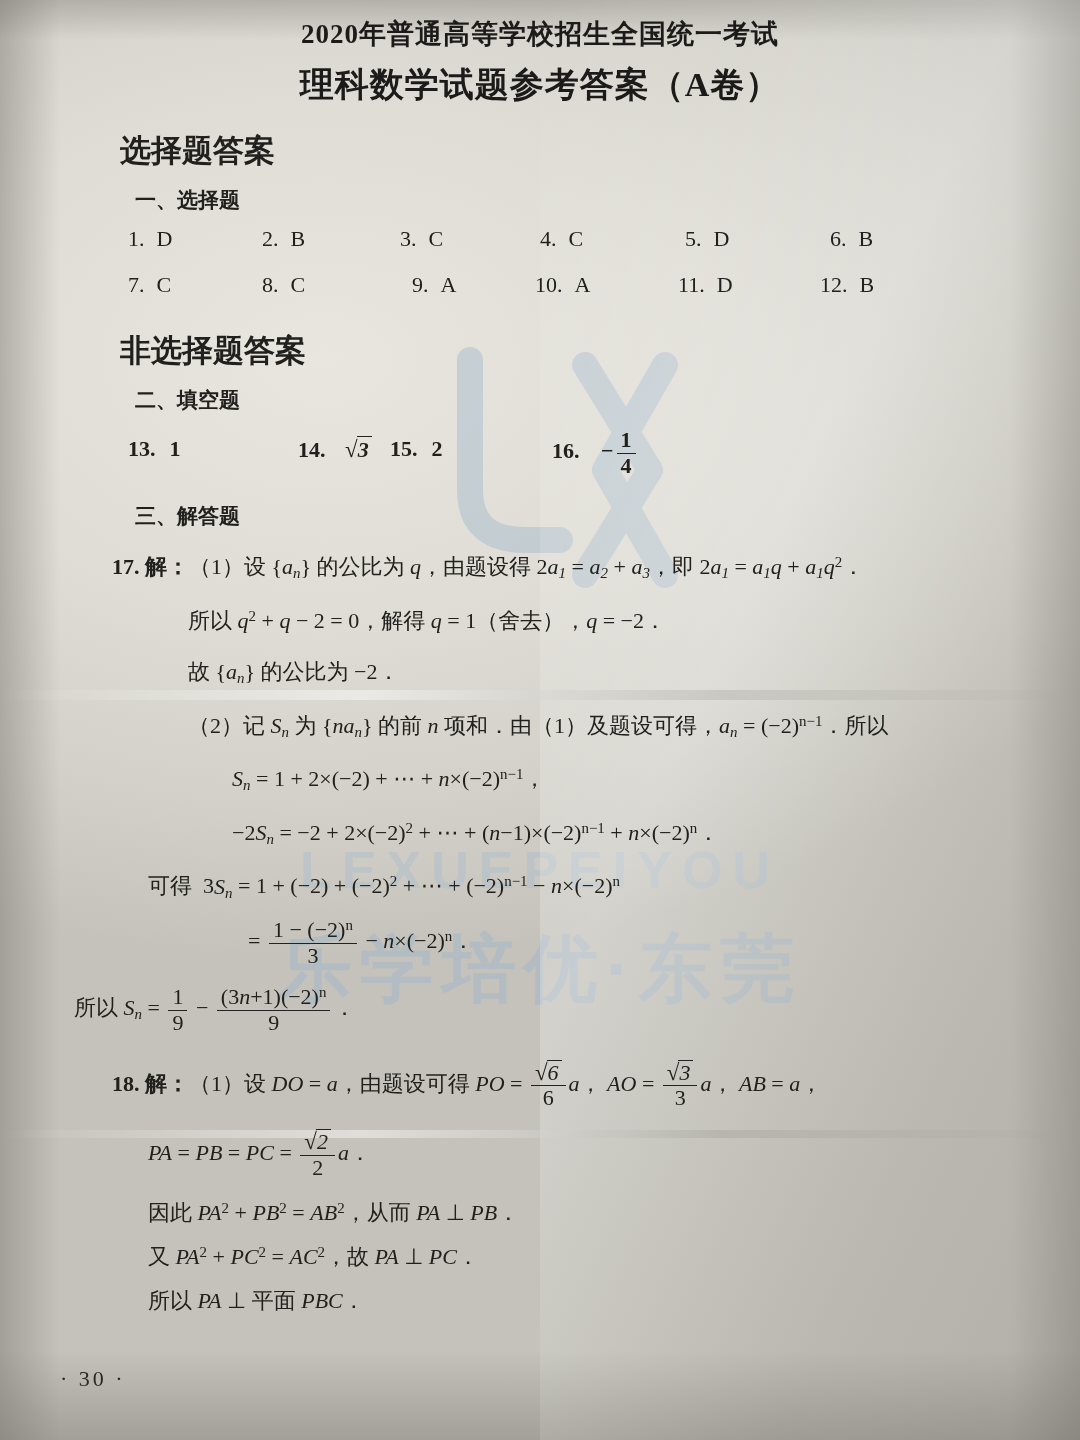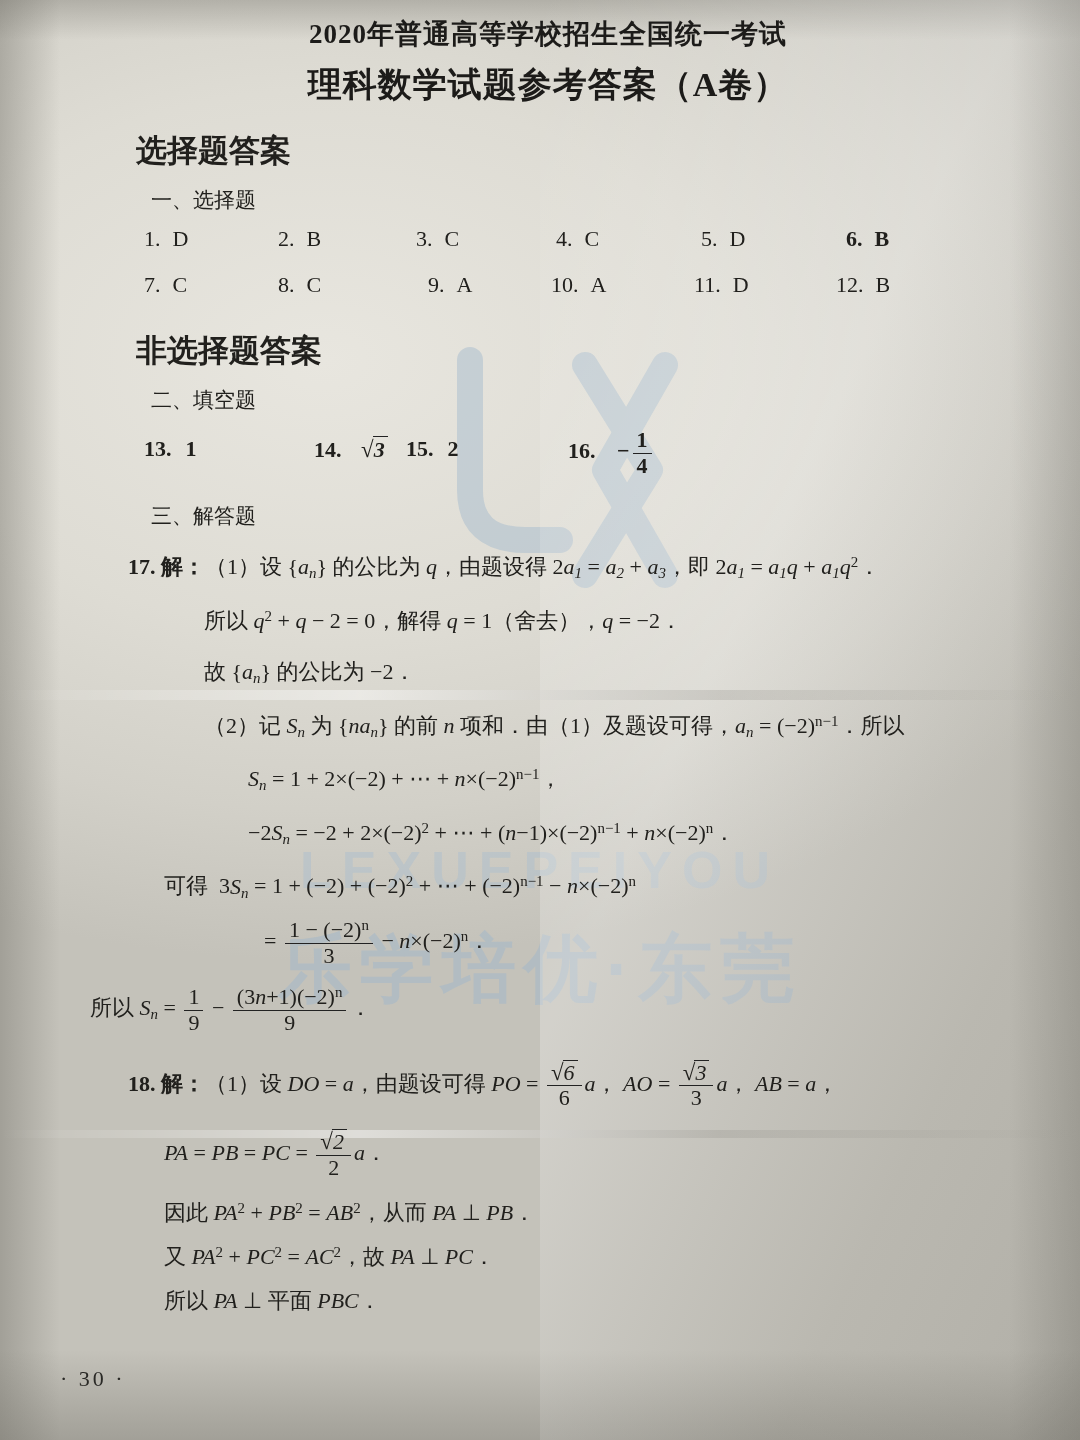--- a/index.html
+++ b/index.html
@@ -93,21 +93,20 @@
     width: 300px;
     height: 260px;
     opacity: 0.85;
   }
 
   
   #content {
     position: relative;
     z-index: 5;
     color: #21201d;
-    padding-left: 16px;
   }
   .title1, .title2 {
     text-align: center;
     font-weight: bold;
     color: #1c1b19;
   }
   .title1 {
     margin-top: 16px;
     font-size: 27px;
     letter-spacing: 1px;
@@ -118,21 +117,21 @@
     letter-spacing: 1px;
   }
   .sec-head {
     margin: 22px 0 0 120px;
     font-size: 31px;
     font-weight: bold;
   }
   .sub-head {
     margin: 14px 0 0 135px;
     font-size: 21px;
-    font-weight: normal;
+    font-weight: bold;
   }
   .ans-row {
     position: relative;
     margin: 12px 0 0 0;
     height: 34px;
   }
   .ans-item {
     position: absolute;
     font-size: 22px;
     font-family: "Liberation Serif", serif;
@@ -225,21 +224,21 @@
 
     <div class="sec-head">选择题答案</div>
     <div class="sub-head">一、选择题</div>
 
     <div class="ans-row">
       <span class="ans-item" style="left:128px;"><span class="num">1.</span><span class="val">D</span></span>
       <span class="ans-item" style="left:262px;"><span class="num">2.</span><span class="val">B</span></span>
       <span class="ans-item" style="left:400px;"><span class="num">3.</span><span class="val">C</span></span>
       <span class="ans-item" style="left:540px;"><span class="num">4.</span><span class="val">C</span></span>
       <span class="ans-item" style="left:685px;"><span class="num">5.</span><span class="val">D</span></span>
-      <span class="ans-item" style="left:830px;font-weight:bold;"><span class="num">6.</span><span class="val">B</span></span>
+      <span class="ans-item" style="left:830px;"><span class="num">6.</span><span class="val">B</span></span>
     </div>
 
     <div class="ans-row">
       <span class="ans-item" style="left:128px;"><span class="num">7.</span><span class="val">C</span></span>
       <span class="ans-item" style="left:262px;"><span class="num">8.</span><span class="val">C</span></span>
       <span class="ans-item" style="left:412px;"><span class="num">9.</span><span class="val">A</span></span>
       <span class="ans-item" style="left:535px;"><span class="num">10.</span><span class="val">A</span></span>
       <span class="ans-item" style="left:678px;"><span class="num">11.</span><span class="val">D</span></span>
       <span class="ans-item" style="left:820px;"><span class="num">12.</span><span class="val">B</span></span>
     </div>

